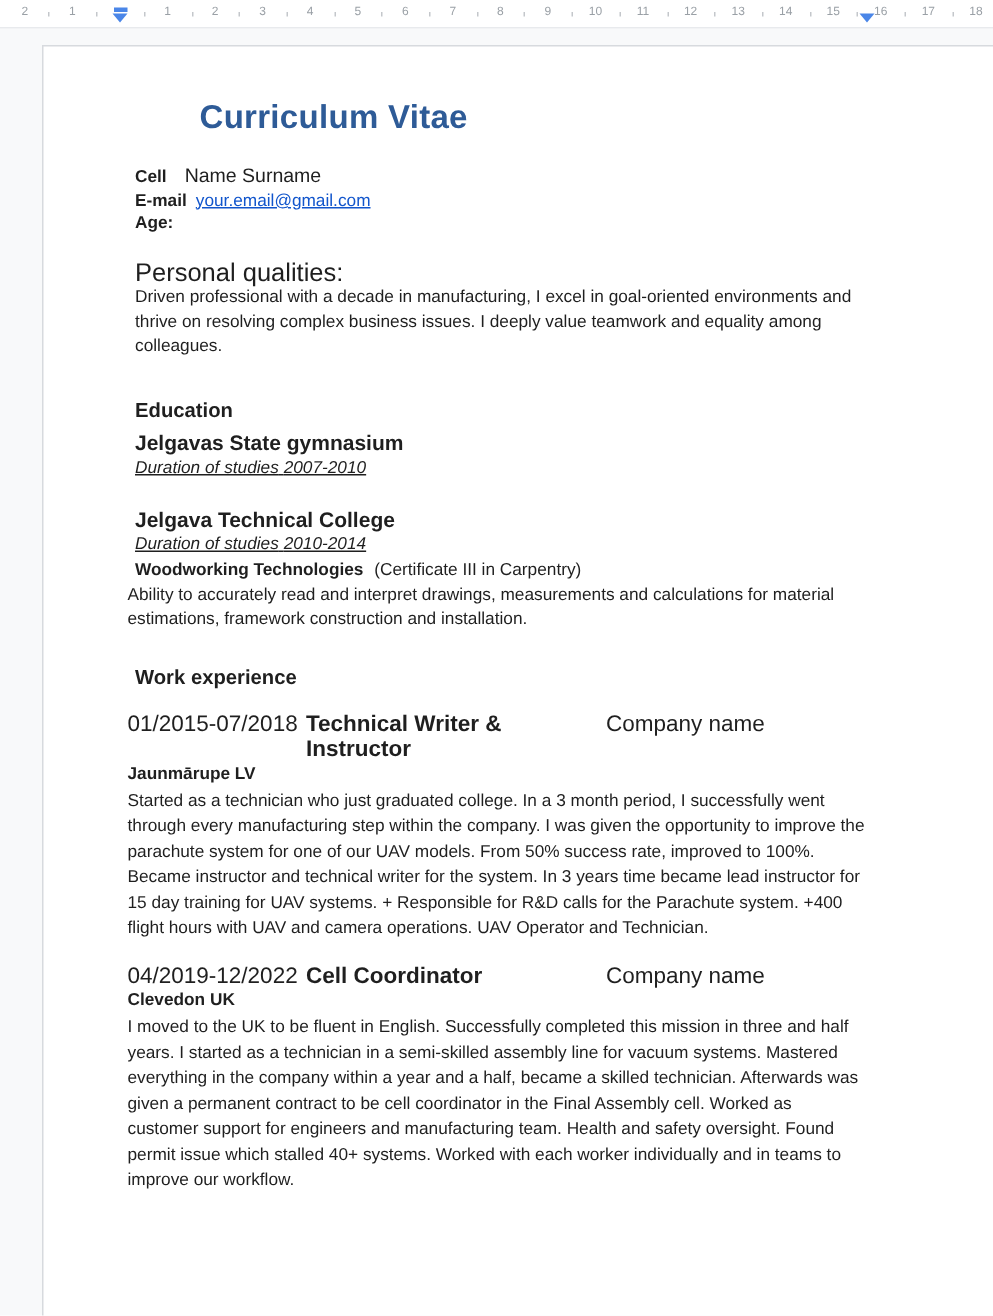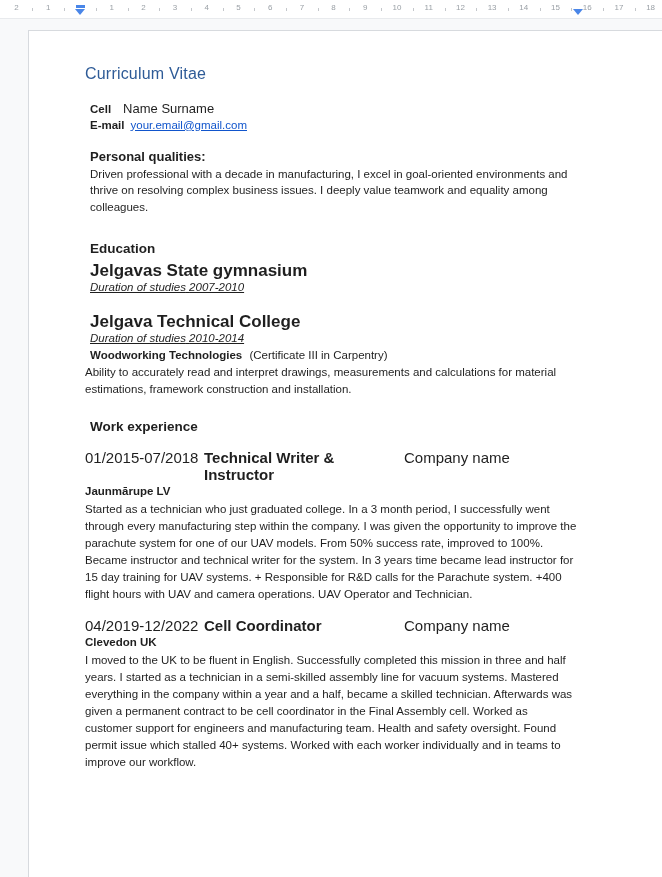--- a/index.html
+++ b/index.html
@@ -35,39 +35,39 @@
   #marker-left  { left:80px;  top:5px; }
   #marker-right { left:578px; top:9px; }
   
   .page {
     position:absolute; top:30px; left:28px; width:634px; height:847px;
     background:#ffffff; border-left:1px solid #d7dade; border-top:1px solid #d7dade;
     overflow:hidden; cursor:text;
   }
   .content { padding:34px 84px 0 56px; }  
   .doc-title {
-    font-size:16px; font-weight:normal; letter-spacing:0.2px;
-    color:var(--title-color,#2e5b97); margin-bottom:18px;
+    font-size:22px; font-weight:bold; letter-spacing:0.2px;
+    color:var(--title-color,#2e5b97); margin-bottom:18px;margin-left:48px;
   }
   .h2 { font-size:13.5px; line-height:16px; font-weight:bold; margin-bottom:5px; }
   .indent { margin-left:5px; }
   
   .field-row { display:flex; align-items:baseline; font-size:11.5px; line-height:15.5px; }
   .field-label { font-weight:bold; }
   .name-value  { font-size:13px; margin-left:12px; }
   .email-link  { color:var(--link-color,#1155cc); text-decoration:underline; margin-left:6px; }
   .phone-value { margin-left:8px; }
   
   .qualities { margin-top:16px; }
-  .h3 { font-size:13px; line-height:15.5px; font-weight:bold; }
+  .h3 { font-size:17px; line-height:15.5px; font-weight:normal; }
   .para { font-size:11.5px; line-height:16.5px; margin-top:1px; }
   
   .education { margin-top:26px; }
   .edu-entry { margin-bottom:17px; }
-  .edu-school   { font-size:17px; line-height:17px; font-weight:bold; }
+  .edu-school   { font-size:14px; line-height:17px; font-weight:bold; }
   .edu-duration { font-size:11.5px; line-height:17px; font-style:italic;text-decoration:underline; }
   .edu-qual     { font-size:11.5px; line-height:17px; }
   .edu-qual-name{ font-weight:bold; }
   .edu-qual-note{ margin-left:4px; }
   .edu-desc { font-size:11.5px; line-height:16.5px; margin-left:-5px; }
   
   .work { margin-top:22px; }
   .work-entry { margin-top:14px; }
   .work-header {
     display:grid; grid-template-columns:119px 200px 1fr;
@@ -139,20 +139,24 @@
 
     <section>
       <div class="field-row indent">
         <span class="field-label">Cell</span>
         <span class="name-value">Name Surname</span>
       </div>
       <div class="field-row indent">
         <span class="field-label">E-mail</span>
         <a href="#" class="email-link">your.email@gmail.com</a>
       </div>
+      <div class="field-row indent">
+        <span class="field-label">Age:</span>
+        <span class="phone-value"></span>
+      </div>
     </section>
 
     <section class="qualities">
       <h3 class="h3 indent">Personal qualities:</h3>
       <p class="para indent">Driven professional with a decade in manufacturing, I excel in goal-oriented environments and thrive on resolving complex business issues. I deeply value teamwork and equality among colleagues.</p>
     </section>
 
     <section class="education">
       <h2 class="h2 indent">Education</h2>
 

